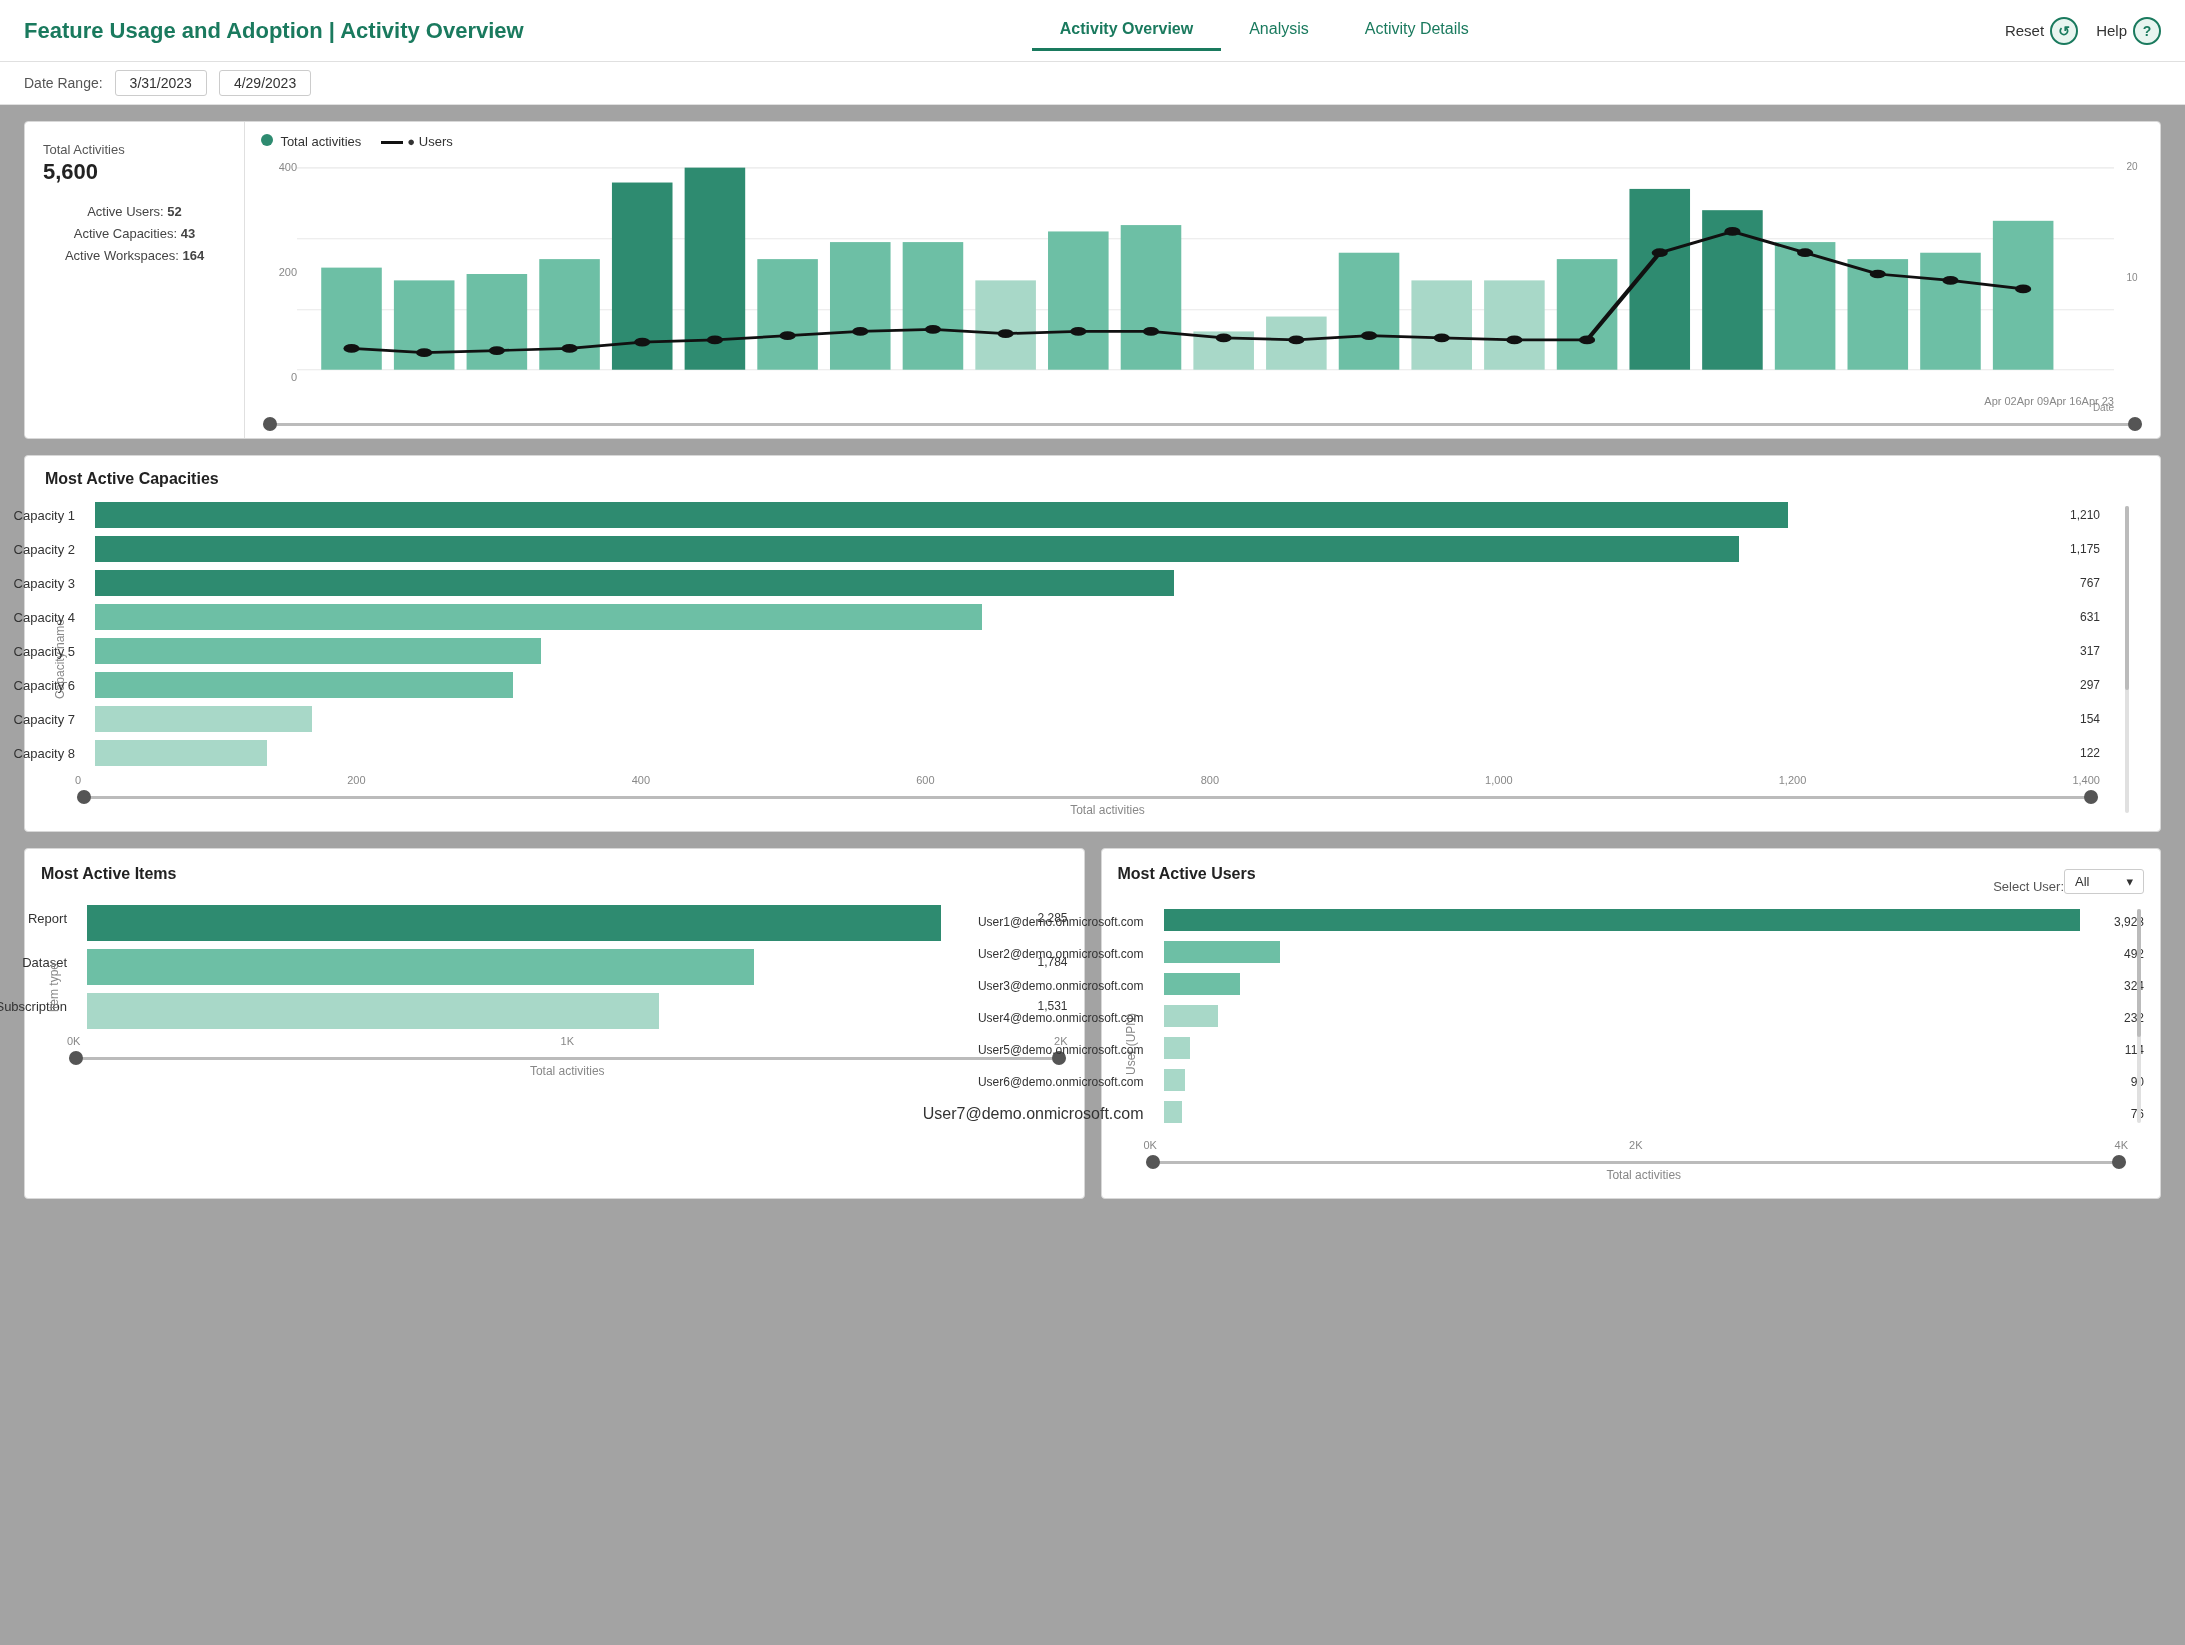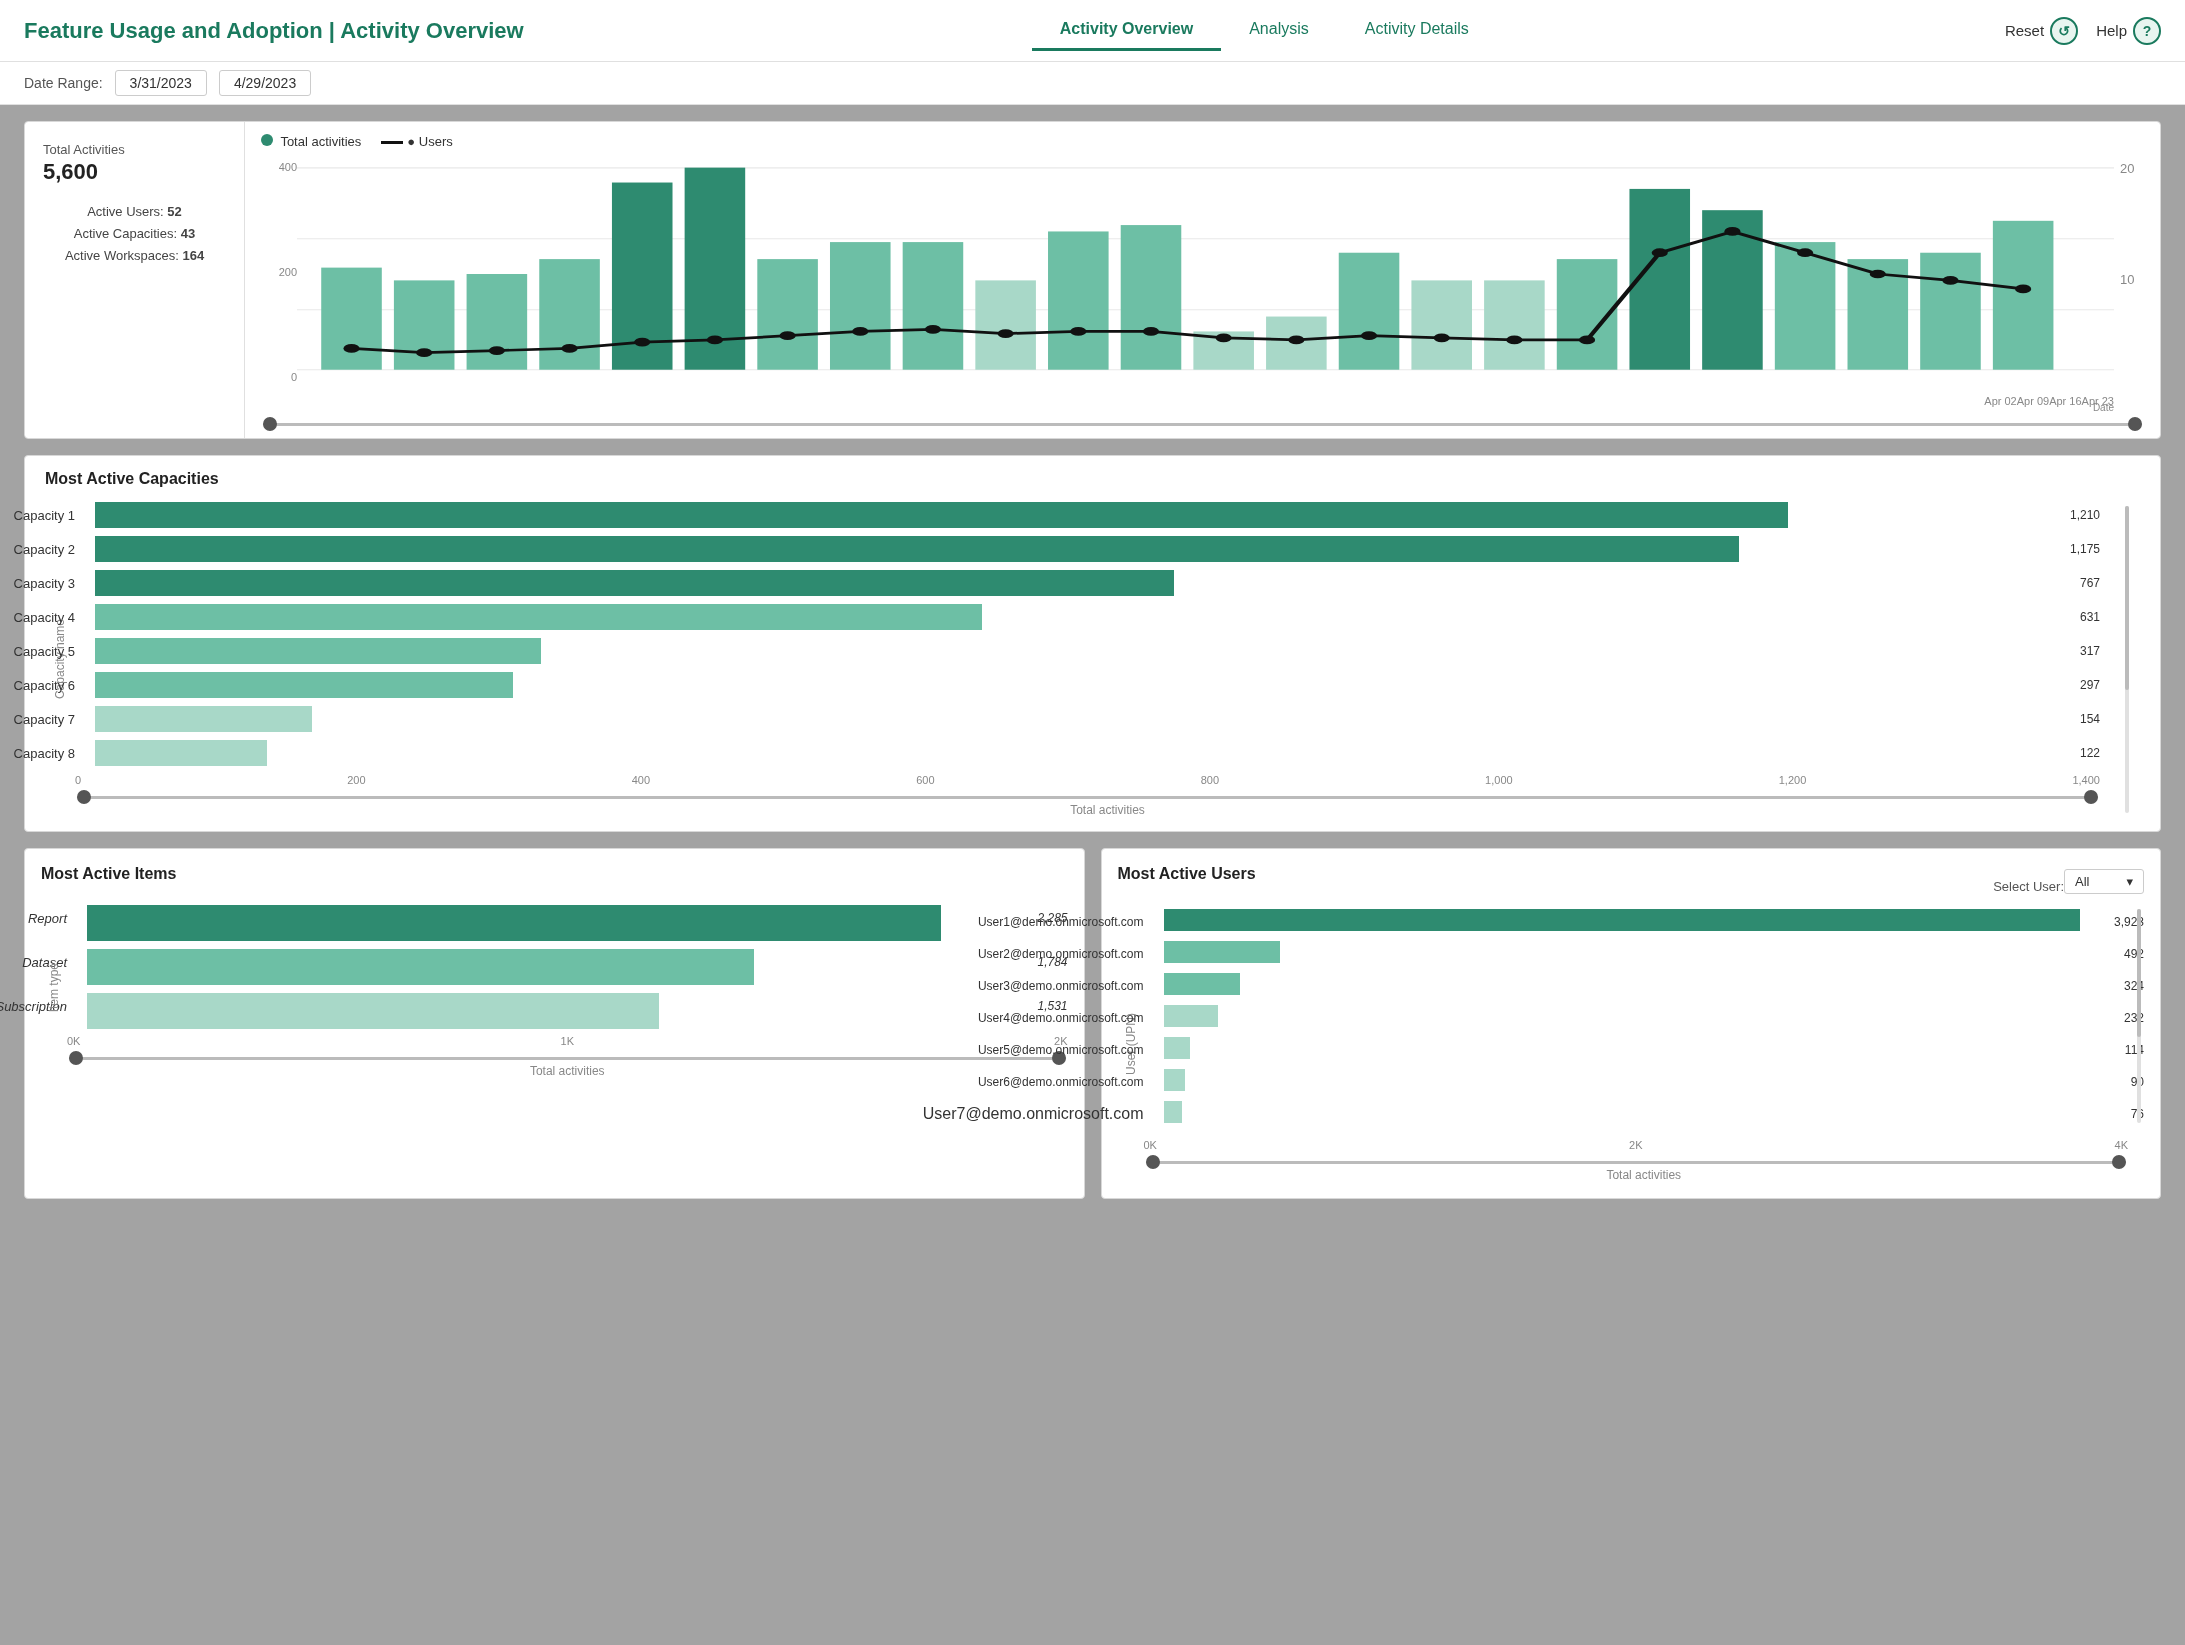--- a/index.html
+++ b/index.html
@@ -186,21 +186,21 @@
                 <circle cx="855" cy="120.9" r="4" fill="#111"></circle>
               </svg>
             <div style="position:absolute; bottom:6px; left:0; right:0; display:flex; justify-content:flex-end; font-size:11px; color:#888;">
               <span>Apr 02</span>
               <span>Apr 09</span>
               <span>Apr 16</span>
               <span>Apr 23</span>
             </div>
             <div style="text-align:right; font-size:10px; color:#888; margin-top:2px;">Date</div>
           </div>
-          <div style="display:flex; flex-direction:column; justify-content:space-between; padding-bottom:30px; padding-top:4px; min-width:30px; text-align:left; padding-left:6px; font-size:13px; color:#888;">
+          <div style="display:flex; flex-direction:column; justify-content:space-between; padding-bottom:30px; padding-top:4px; min-width:30px; text-align:left; padding-left:6px; font-size:10px; color:#888;align-items:center;">
             <span>20</span>
             <span>10</span>
             <span></span>
           </div>
         </div>
 
         <div class="slider-row">
           <div class="slider-track">
             <div class="slider-thumb slider-thumb-left"></div>
             <div class="slider-thumb slider-thumb-right"></div>
@@ -307,21 +307,21 @@
 
     <div class="bottom-row">
 
       <div class="bottom-card">
         <div class="section-title">Most Active Items</div>
         <div style="display:flex; align-items:stretch; gap:0;">
           <div style="display:flex; align-items:center; min-width:26px; justify-content:center;">
             <span class="y-axis-label">Item type</span>
           </div>
           <div style="flex:1;">
-            <div id="items-bars" style="display:flex; flex-direction:column; gap:18px; padding: 8px 0; font-style: italic;">
+            <div id="items-bars" style="display:flex; flex-direction:column; gap:18px; padding: 8px 0;">
                 <div class="h-bar-row">
     <span class="h-bar-label" style="width:150px; margin-left:-150px;">Report</span>
     <div class="h-bar-track">
       <div class="h-bar-fill" style="width:91.4%; background:#2e8b70; height:36px;"></div>
     </div>
     <span class="h-bar-val">2,285</span>
   </div>
                 <div class="h-bar-row">
     <span class="h-bar-label" style="width:150px; margin-left:-150px;">Dataset</span>
     <div class="h-bar-track">

